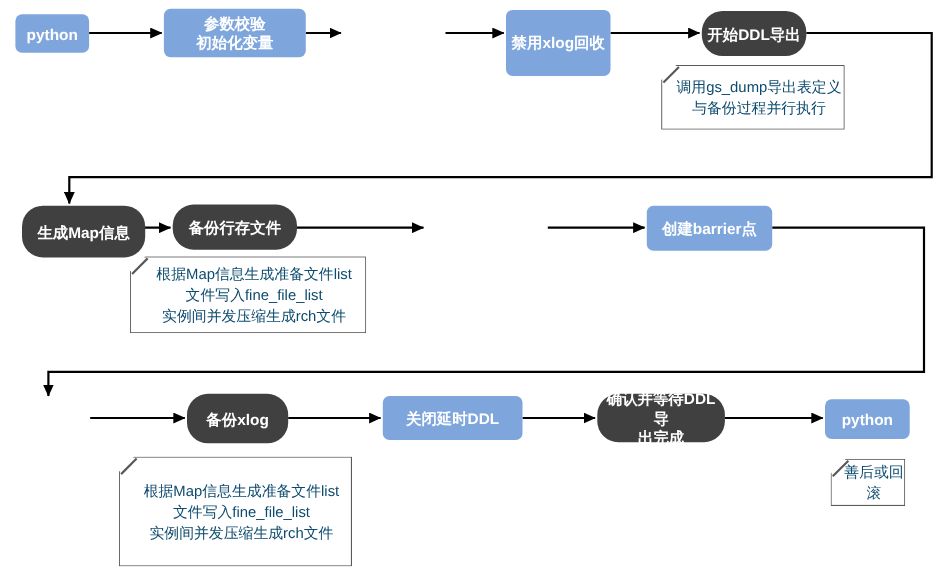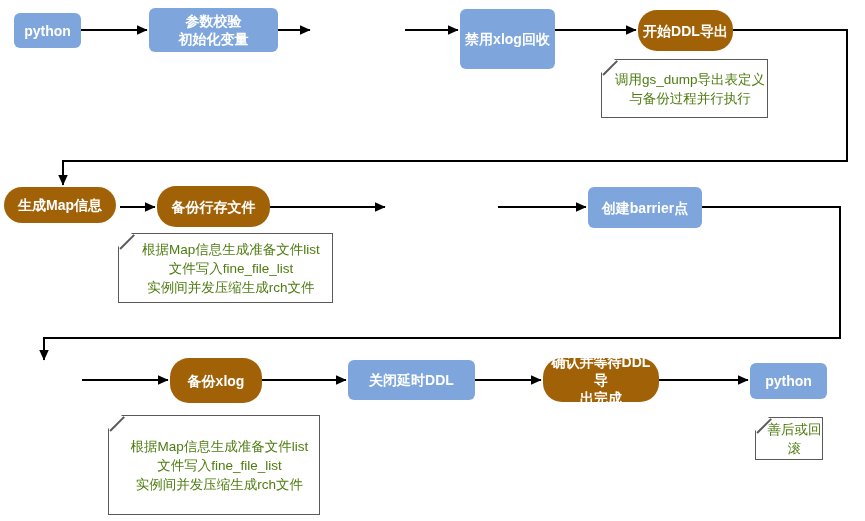--- a/index.html
+++ b/index.html
@@ -8,26 +8,26 @@
     font-family:"Liberation Sans","DejaVu Sans",sans-serif;
   }
   .wires{position:absolute;left:0;top:0;width:865px;height:521px;}
   .wire{stroke:#000000;stroke-width:2;fill:none;}
   .node{
     position:absolute;display:flex;align-items:center;justify-content:center;
     color:#ffffff;font-weight:bold;font-size:14px;line-height:18px;text-align:center;
     border-radius:6px;box-sizing:border-box;padding:1px 3px;
   }
   .node.blue{background:#7EA6DC;}
-  .node.red{background:#a16207;border-radius:19px;}
+  .node.red{background:#404040;border-radius:19px;}
   .node span,.note span{white-space:pre-line;}
   .note{
     position:absolute;background:#ffffff;border:1.6px solid #595959;box-sizing:border-box;
     display:flex;align-items:center;justify-content:center;text-align:center;
-    color:#4d7c0f;font-size:13.5px;line-height:19px;
+    color:#0c4a6e;font-size:13.5px;line-height:19px;
     clip-path:polygon(14px 0,100% 0,100% 100%,0 100%,0 14px);
     padding-left:11px;
   }
   .note::before{
     content:"";position:absolute;left:-2px;top:7px;width:20px;height:1.6px;
     background:#595959;transform:rotate(-45deg);
   }
 </style>
 </head>
 <body>
@@ -66,21 +66,21 @@
       <span>禁用xlog回收</span>
     </div>
   <div class="node red" style="left:638px;top:10px;width:95px;height:41px">
       <span>开始DDL导出</span>
     </div>
   <div class="note" style="left:601px;top:59px;width:167px;height:59px">
       <span>调用gs_dump导出表定义
 与备份过程并行执行</span>
     </div>
 
-  <div class="node red" style="left:4px;top:187px;width:112px;height:36px">
+  <div class="node red" style="left:20px;top:187px;width:112px;height:47px">
       <span>生成Map信息</span>
     </div>
   <div class="node red" style="left:157px;top:186px;width:113px;height:41px">
       <span>备份行存文件</span>
     </div>
   <div class="node blue" style="left:588px;top:187px;width:114px;height:41px">
       <span>创建barrier点</span>
     </div>
   <div class="note" style="left:118px;top:233px;width:215px;height:70px">
       <span>根据Map信息生成准备文件list

